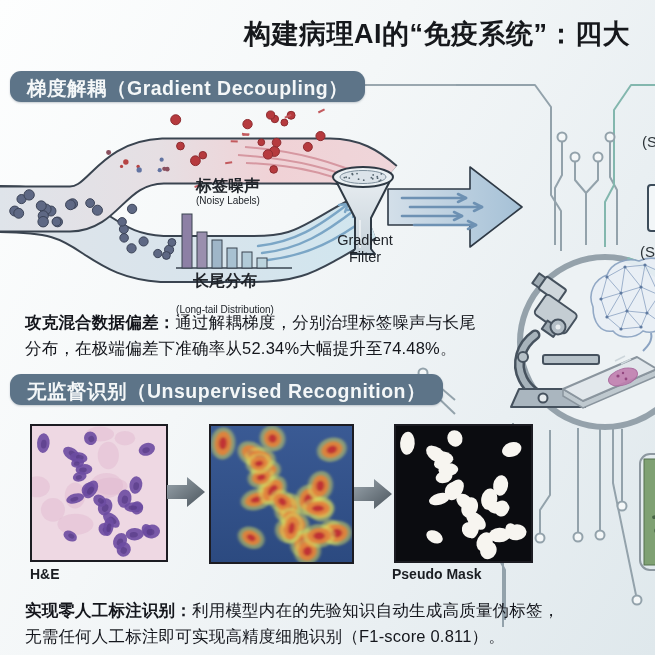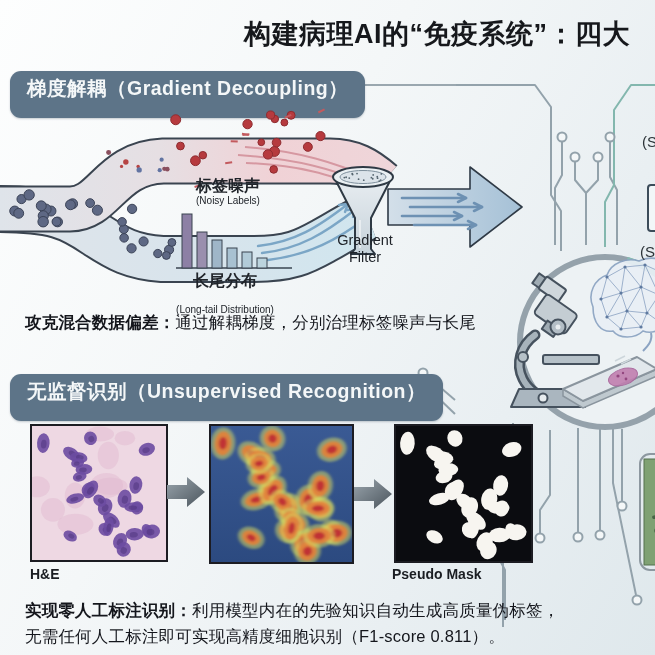--- a/index.html
+++ b/index.html
@@ -8,21 +8,21 @@
     background:linear-gradient(120deg,#fdfefe 0%,#f4f7f8 40%,#e9eff2 72%,#dfe8ec 100%);
     font-family:"Liberation Sans","DejaVu Sans",sans-serif;color:#15181d;
   }
   .abs{position:absolute;}
   .title{
     left:244px;top:16px;font-size:27px;font-weight:700;letter-spacing:0.5px;
     white-space:nowrap;color:#16181c;
   }
   .pill{
     background:#5d7488;color:#f4f7f8;font-size:19.5px;font-weight:600;
-    padding:4px 17px 16px 17px;border-radius:11px;letter-spacing:0.5px;white-space:nowrap;
+    padding:4px 17px 0 17px;border-radius:11px;letter-spacing:0.5px;white-space:nowrap;
     box-shadow:0 1px 2px rgba(40,60,80,0.25);
   }
   .flabel{position:absolute;text-align:center;color:#20242a;}
   .zh{font-size:16px;font-weight:600;}
   .en{font-size:10px;font-weight:400;}
   .note{position:absolute;font-size:16.5px;color:#14161c;letter-spacing:0.2px;}
   .note .ln{white-space:nowrap;line-height:1.55;}
   .note b{font-weight:700;}
   .imglabel{position:absolute;top:566px;font-size:14px;font-weight:700;color:#1a1d22;text-align:left;}
   .imgframe{position:absolute;top:424px;border:2.5px solid #1c1c22;background:#fff;}
@@ -349,20 +349,21 @@
   <div class="flabel en" style="left:160px;top:195px;width:136px;">(Noisy Labels)</div>
   <div class="flabel zh" style="left:175px;top:271px;width:100px;">长尾分布</div>
   <div class="flabel en" style="left:142px;top:304px;width:166px;text-align:center;">(Long-tail Distribution)</div>
   <div class="flabel" style="left:330px;top:232px;width:70px;font-size:14.5px;font-weight:500;line-height:1.2;">
     <div>Gradient</div>
     <div>Filter</div>
   </div>
 
   <div class="note" style="left:25px;top:310px;">
     <div class="ln"><b>攻克混合数据偏差：</b><span>通过解耦梯度，分别治理标签噪声与长尾</span></div>
+    <div class="ln">分布，在极端偏差下准确率从52.34%大幅提升至74.48%。</div>
   </div>
 
   <div class="abs pill" style="left:10px;top:374px;">无监督识别（Unsupervised Recognition）</div>
 
   <div class="imgframe" style="left:30px;width:134px;height:134px;">
     <svg id="img-he" width="134" height="134" viewBox="0 0 134 134">
         <rect x="0" y="0" width="134" height="134" fill="#eed8e3"></rect>
         <ellipse cx="20.943552759010345" cy="83.77576298313215" rx="12.006645820569247" ry="11.87168001034297" fill="#e0b9cf" opacity="0.45"></ellipse>
         <ellipse cx="78.3912195446901" cy="60.219466254115105" rx="17.187595529016107" ry="8.671701902057976" fill="#e0b9cf" opacity="0.45"></ellipse>
         <ellipse cx="67.88676724256948" cy="8.058500665705651" rx="14.141839140560478" ry="7.513509007170796" fill="#e0b9cf" opacity="0.45"></ellipse>

